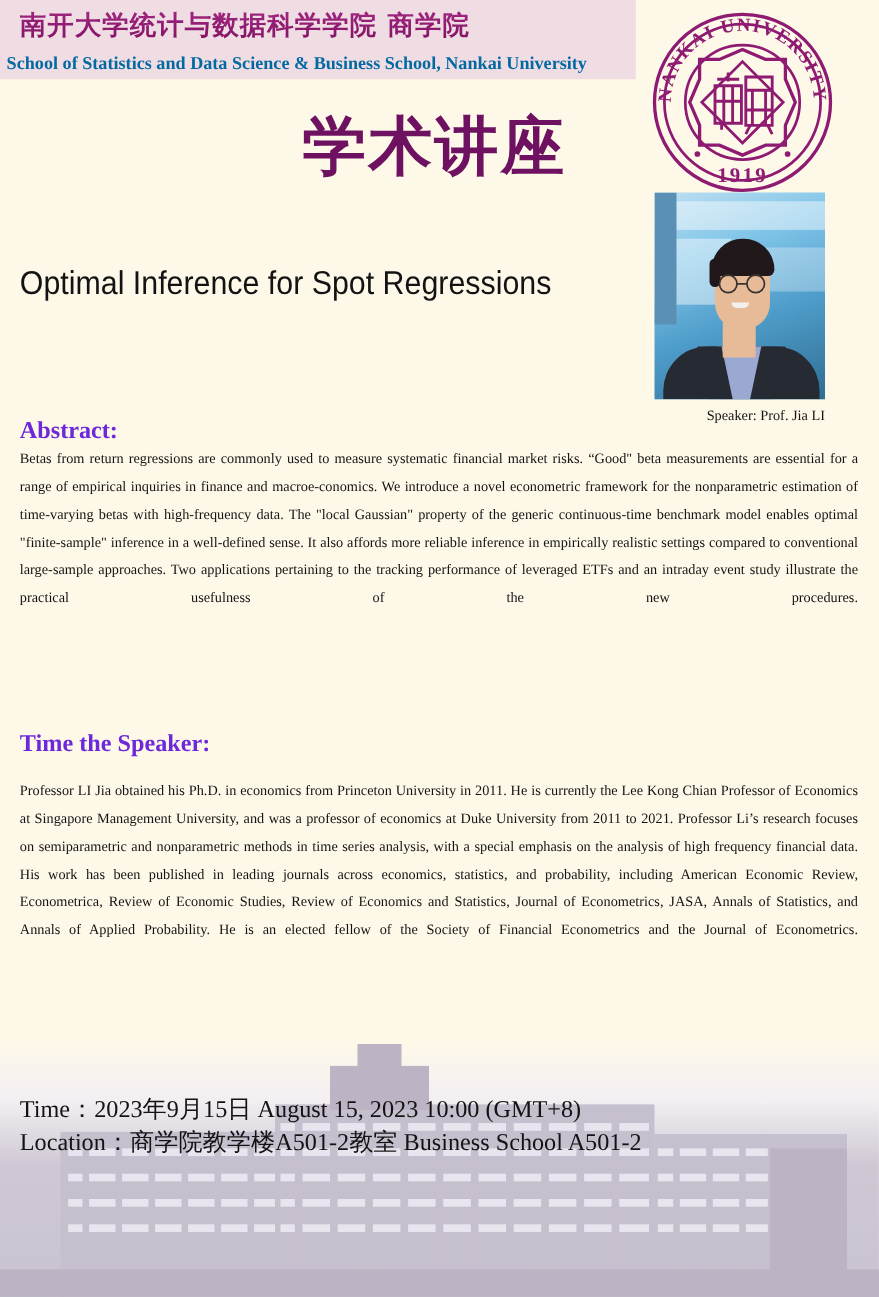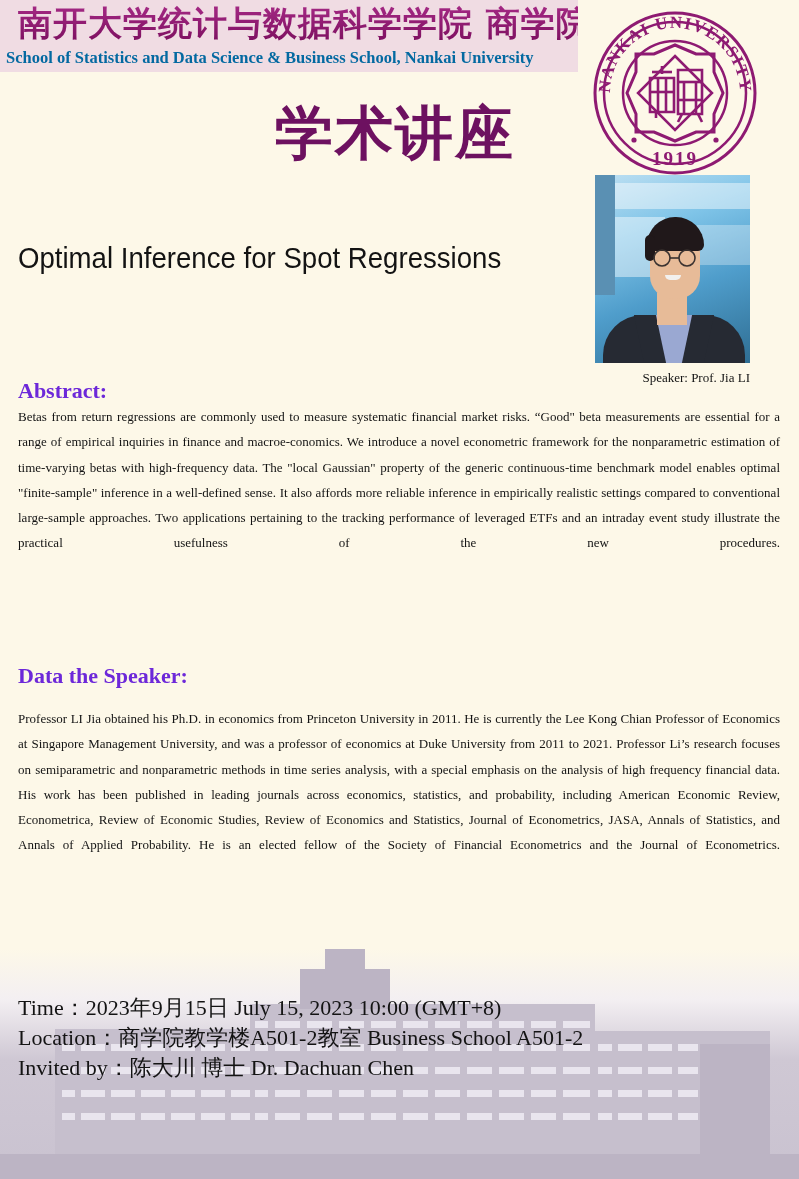--- a/index.html
+++ b/index.html
@@ -12,21 +12,21 @@
   
   .watermark{position:absolute;left:0;bottom:0;width:799px;height:230px;overflow:hidden;z-index:0;pointer-events:none;}
   .wm-sky{position:absolute;inset:0;background:linear-gradient(180deg,#fdf8e8 0%,#f3eff2 22%,#cfc8d4 48%,#c9c2d0 100%);}
   .wm-b{position:absolute;background:#c6bfcd;}
   .wm-l{position:absolute;background:#e9e5ee;}
   .wm-dk{position:absolute;background:#bcb4c4;}
 
   
   .hdr-band{position:absolute;left:0;top:0;width:578px;height:72px;background:#f0dce3;z-index:2;}
   .hdr-cn{position:absolute;left:18px;top:3px;width:560px;z-index:3;
-    font-size:34px;font-weight:bold;letter-spacing:1px;line-height:40px;
+    font-size:24px;font-weight:bold;letter-spacing:1px;line-height:40px;
     color:#8c1c6c;background:linear-gradient(180deg,#a62a86 0%,#7c0f5f 100%);
     -webkit-background-clip:text;background-clip:text;-webkit-text-fill-color:transparent;
     font-family:"DejaVu Serif","Liberation Serif",serif;white-space:nowrap;}
   .hdr-en{position:absolute;left:6px;top:47px;width:575px;z-index:3;
     font-size:16.5px;font-weight:bold;line-height:22px;color:#0369a1;white-space:nowrap;
     font-family:Liberation Serif, serif;}
 
   
   .seal{position:absolute;left:590px;top:8px;width:170px;height:170px;z-index:3;}
 
@@ -194,20 +194,19 @@
     <circle cx="40" cy="9" r="8" fill="none" stroke="#3a3230" stroke-width="1.6"></circle>
     <line x1="23" y1="9" x2="32" y2="9" stroke="#3a3230" stroke-width="1.6"></line>
   </svg>
   <div style="position:absolute;left:70px;top:100px;width:16px;height:5px;background:#f2f0ee;border-radius:0 0 8px 8px;"></div>
 </div>
 <div class="speaker-cap">Speaker: Prof. Jia LI</div>
 
 <div class="sec-head" id="abstract-head">Abstract:</div>
 <div class="body-txt last-justify" id="abstract-body">Betas from return regressions are commonly used to measure systematic financial market risks. “Good" beta measurements are essential for a range of empirical inquiries in finance and macroe-conomics. We introduce a novel econometric framework for the nonparametric estimation of time-varying betas with high-frequency data. The "local Gaussian" property of the generic continuous-time benchmark model enables optimal "finite-sample" inference in a well-defined sense. It also affords more reliable inference in empirically realistic settings compared to conventional large-sample approaches. Two applications pertaining to the tracking performance of leveraged ETFs and an intraday event study illustrate the practical usefulness of the new procedures.</div>
 
-<div class="sec-head" id="speaker-head">Data the Speaker:</div>
+<div class="sec-head" id="speaker-head">Time the Speaker:</div>
 <div class="body-txt last-justify" id="speaker-body">Professor LI Jia obtained his Ph.D. in economics from Princeton University in 2011. He is currently the Lee Kong Chian Professor of Economics at Singapore Management University, and was a professor of economics at Duke University from 2011 to 2021. Professor Li’s research focuses on semiparametric and nonparametric methods in time series analysis, with a special emphasis on the analysis of high frequency financial data. His work has been published in leading journals across economics, statistics, and probability, including American Economic Review, Econometrica, Review of Economic Studies, Review of Economics and Statistics, Journal of Econometrics, JASA, Annals of Statistics, and Annals of Applied Probability. He is an elected fellow of the Society of Financial Econometrics and the Journal of Econometrics.</div>
 
 <div class="footer">
-  <div class="f-line">Time：2023年9月15日 July 15, 2023 10:00 (GMT+8)</div>
+  <div class="f-line">Time：2023年9月15日 August 15, 2023 10:00 (GMT+8)</div>
   <div class="f-line">Location：商学院教学楼A501-2教室 Business School A501-2</div>
-  <div class="f-line">Invited by：陈大川 博士 Dr. Dachuan Chen</div>
 </div>
 
 </body></html>

